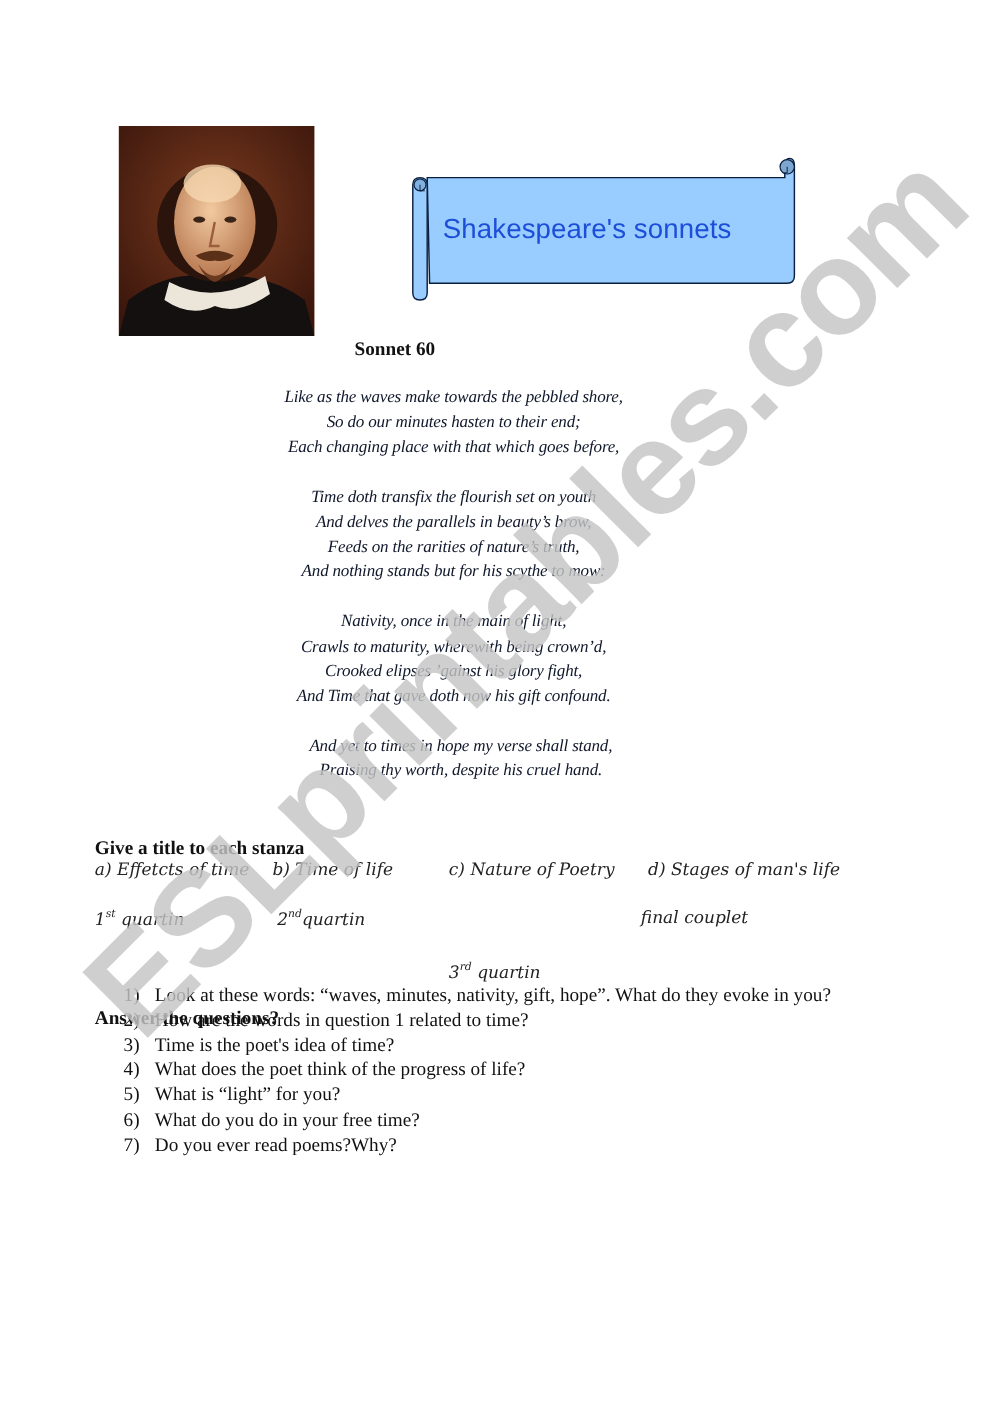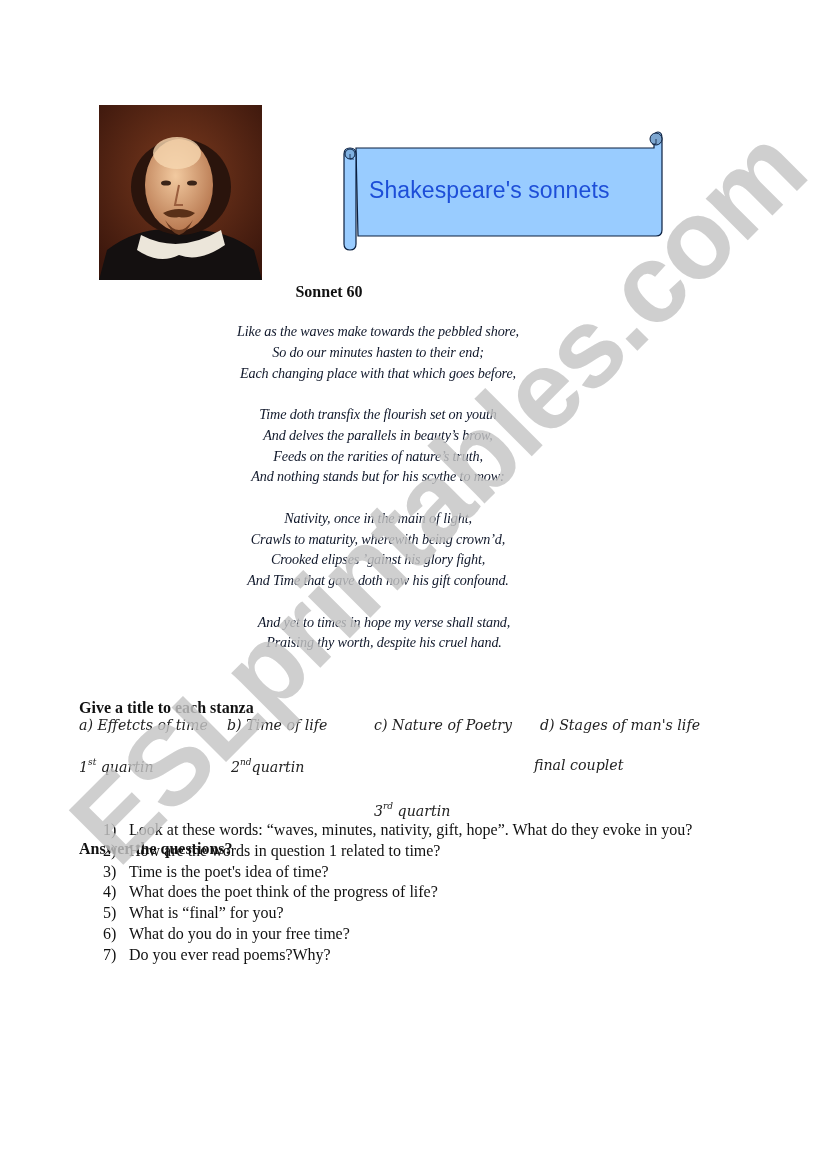--- a/index.html
+++ b/index.html
@@ -128,20 +128,20 @@
   <span class="item" style="left:455px;text-align:right;"><span>final couplet</span></span>
 </div>
 
 <div class="section-heading" style="top:800px;margin-top:40px;">Answer the questions?</div>
 
 <ol class="questions">
   <li><span class="num">1)</span><span>Look at these words: “waves, minutes, nativity, gift, hope”. What do they evoke in you?</span></li>
   <li><span class="num">2)</span><span>How are the words in question 1 related to time?</span></li>
   <li><span class="num">3)</span><span>Time is the poet's idea of time?</span></li>
   <li><span class="num">4)</span><span>What does the poet think of the progress of life?</span></li>
-  <li><span class="num">5)</span><span>What is “final” for you?</span></li>
+  <li><span class="num">5)</span><span>What is “light” for you?</span></li>
   <li><span class="num">6)</span><span>What do you do in your free time?</span></li>
   <li><span class="num">7)</span><span>Do you ever read poems?Why?</span></li>
 </ol>
 
 <svg class="watermark" viewBox="0 0 821 1169">
   <text x="0" y="0" transform="translate(118,870) rotate(-45)" font-family="Liberation Sans, sans-serif" font-weight="bold" font-size="112" fill="#c4c4c4" fill-opacity="0.82" letter-spacing="-2">ESLprintables.com</text>
 </svg>
 
 </body></html>

